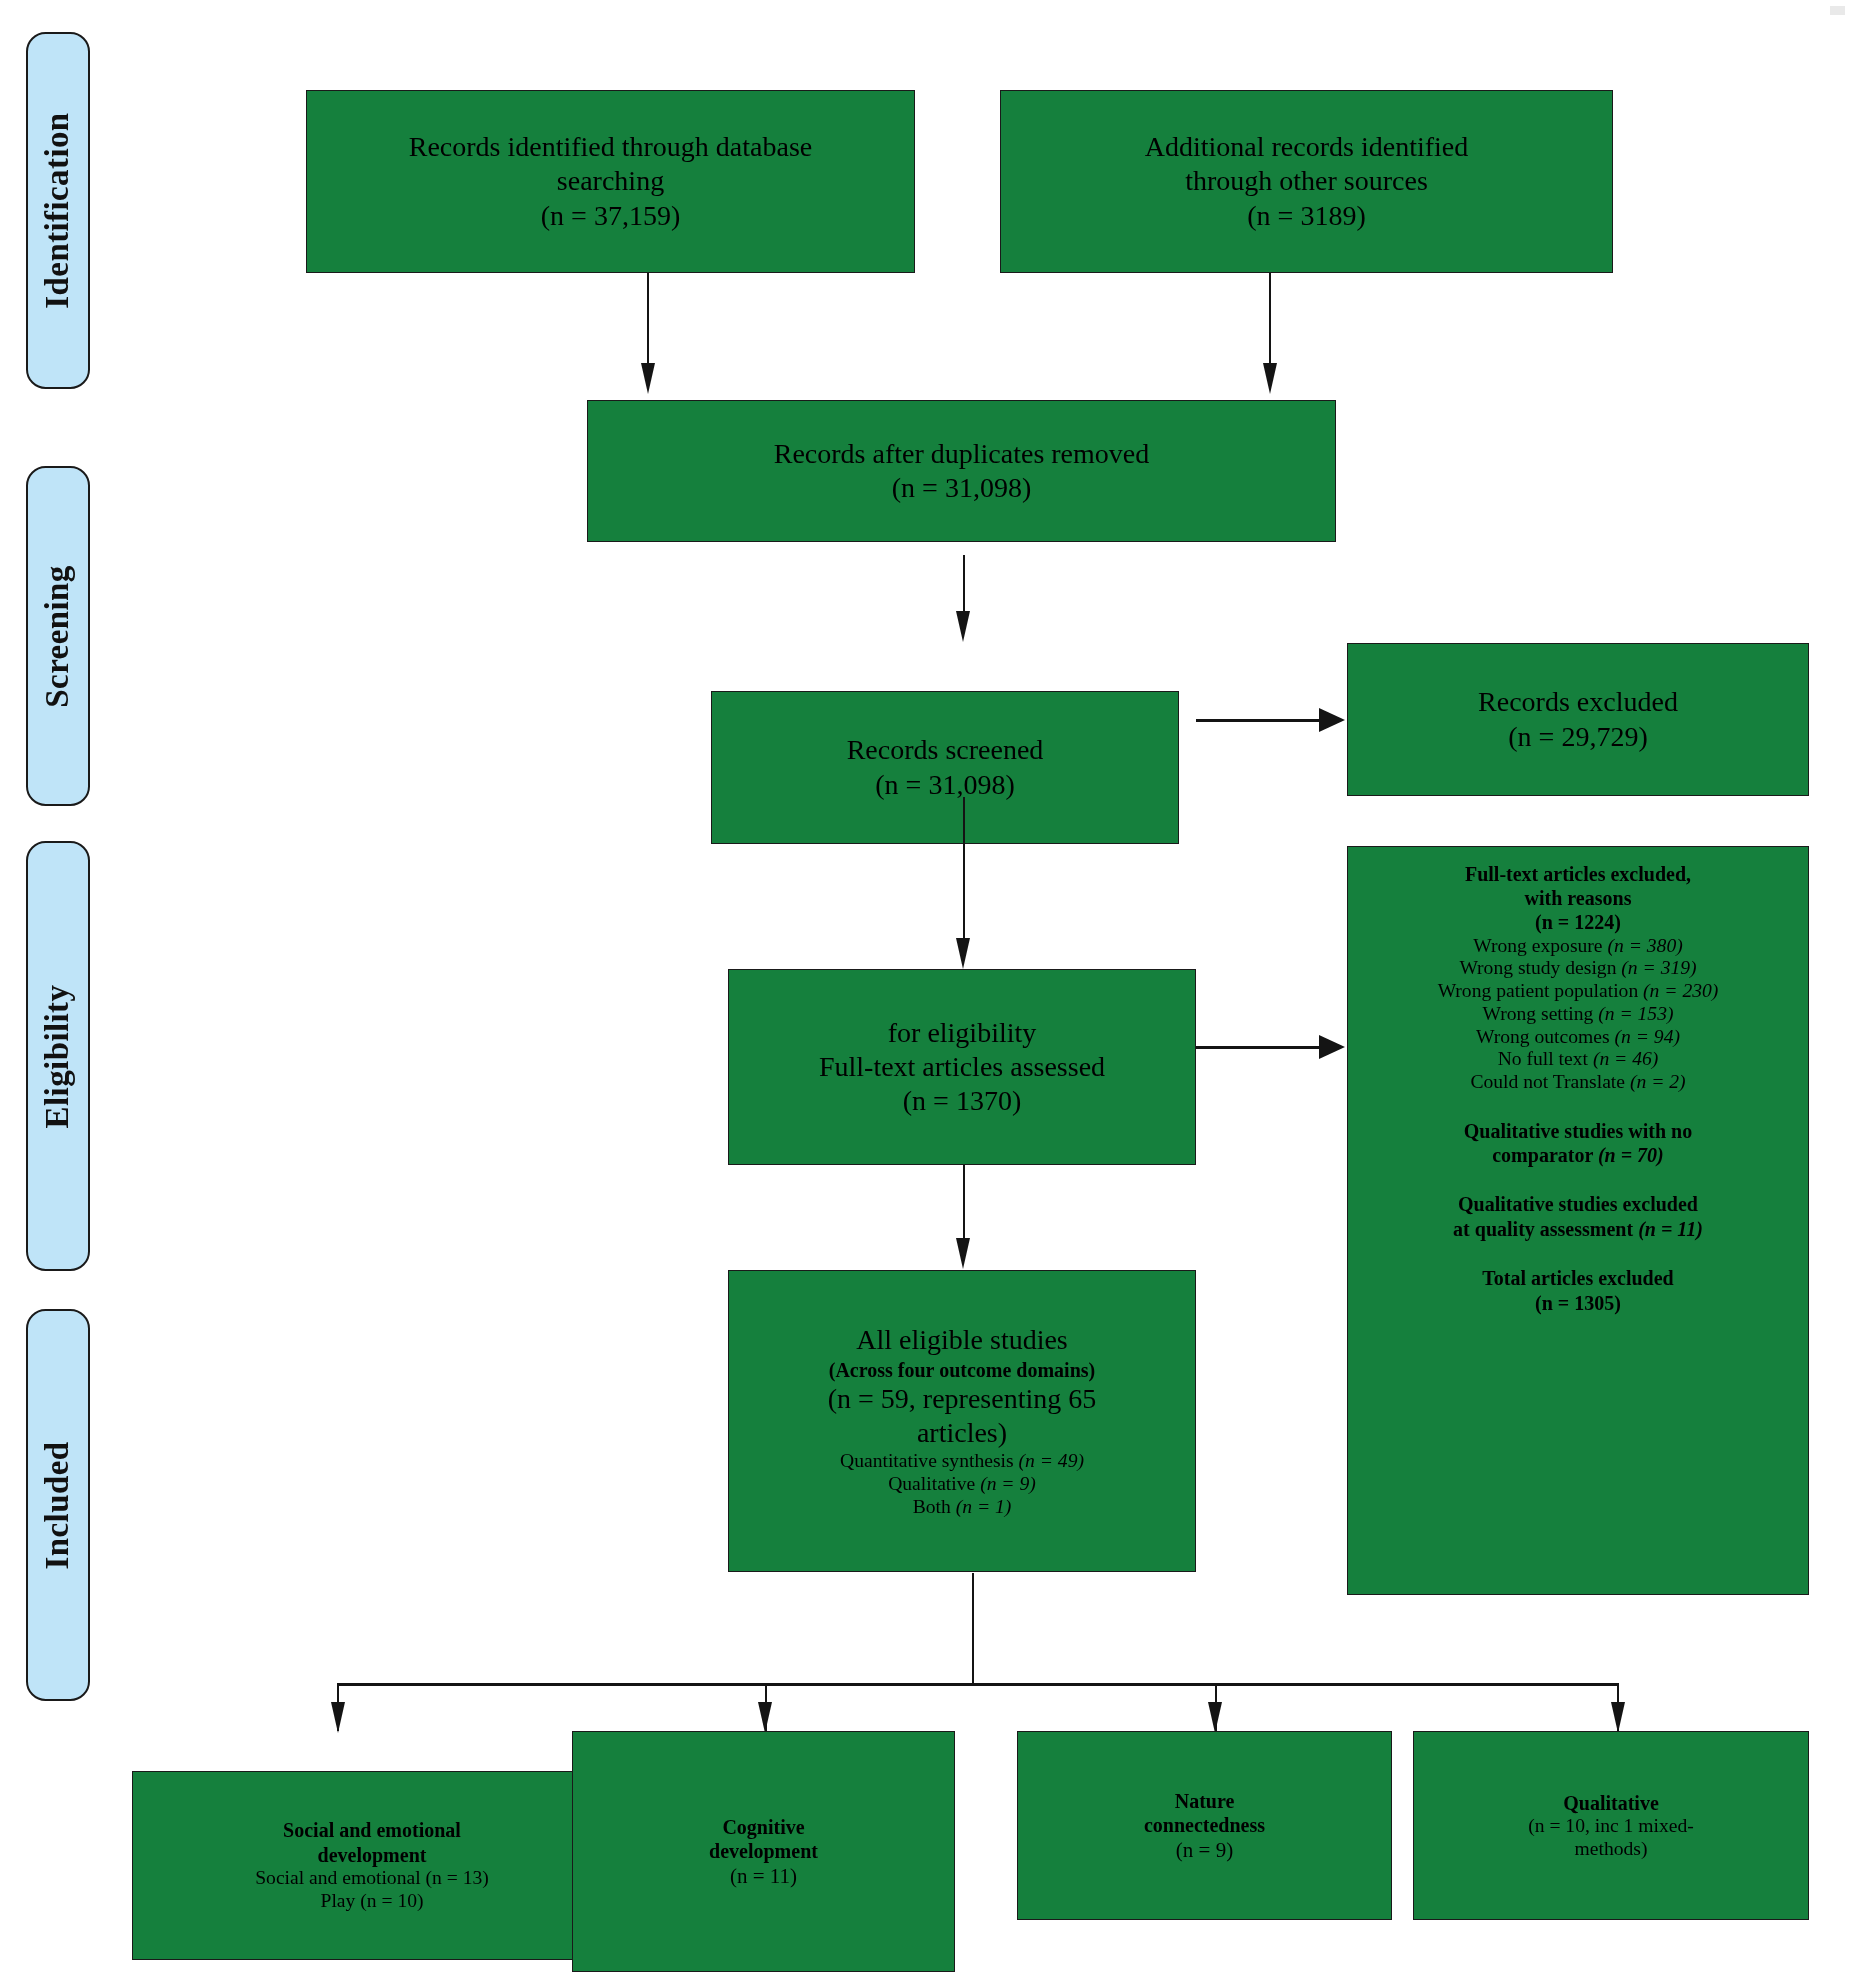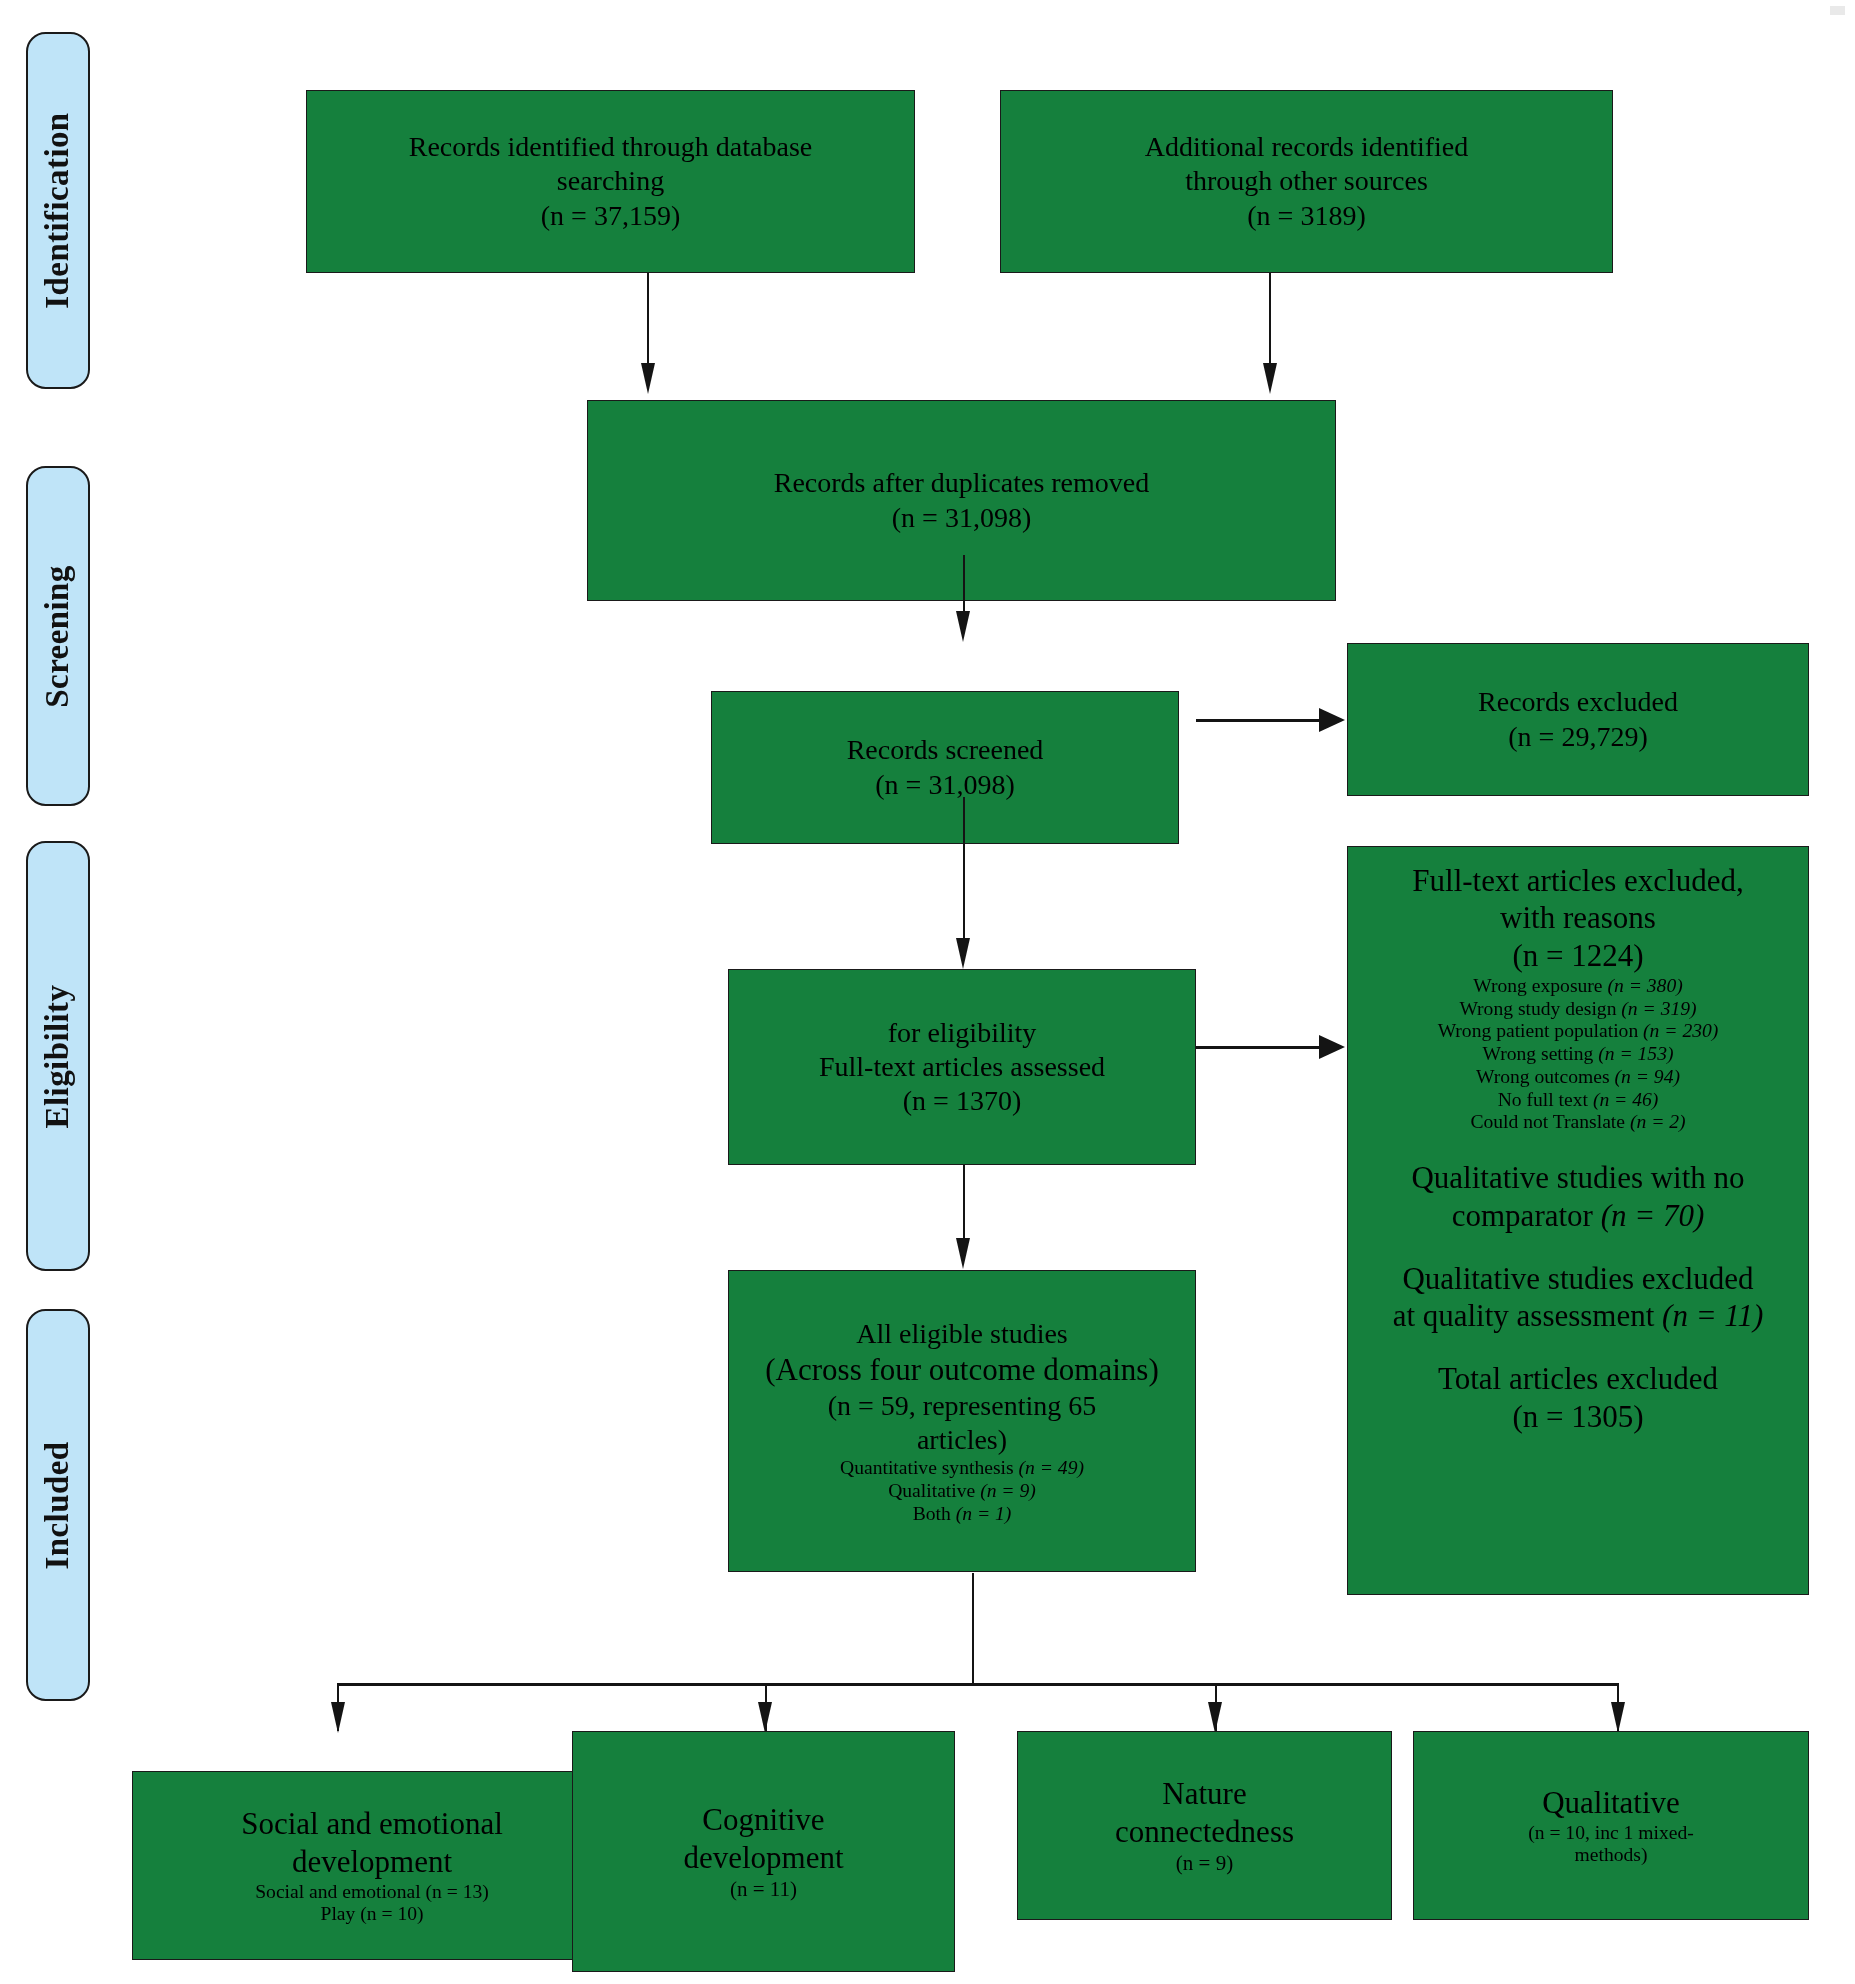--- a/index.html
+++ b/index.html
@@ -32,21 +32,21 @@
     background:#15803d;
     border:1.7px solid #1a1a1a;
     box-sizing:border-box;
     display:flex;flex-direction:column;
     align-items:center;justify-content:center;
     text-align:center;
     padding:4.3px 7.7px;
   }
   .box .ln{display:block;width:100%;}
   .big{font-size:28px;line-height:1.22;}
-  .mid{font-size:31px;line-height:1.22;}
+  .mid{font-size:20px;line-height:1.22;font-weight:bold;}
   .small{font-size:21px;line-height:1.18;}
   .tiny{font-size:19.6px;line-height:1.16;}
   .ital{font-style:italic;}
 
   
   .vline{position:absolute;background:#141414;width:2.1px;}
   .hline{position:absolute;background:#141414;height:2.1px;}
   .hline.thick{height:3px;}
 
   .arrow-d{
@@ -100,21 +100,21 @@
     <span class="ln big">through other sources</span>
     <span class="ln big">(n = 3189)</span>
   </div>
 
   <div class="vline" style="left:647px;top:273px;width:2.1px;height:94px;"></div>
   <div class="arrow-d slim" style="left:641px;top:363px;"></div>
 
   <div class="vline" style="left:1269px;top:273px;width:2.1px;height:94px;"></div>
   <div class="arrow-d slim" style="left:1263px;top:363px;"></div>
 
-  <div class="box" style="left:587px;top:400px;width:749px;height:201px;">
+  <div class="box" style="left:587px;top:400px;width:749px;height:142px;">
     <span class="ln big">Records after duplicates removed</span>
     <span class="ln big">(n = 31,098)</span>
   </div>
 
   <div class="vline" style="left:963px;top:555px;width:2.1px;height:62px;"></div>
   <div class="arrow-d slim" style="left:956px;top:611px;"></div>
 
   <div class="box" style="left:711px;top:643px;width:468px;height:153px;margin-top:48px;">
     <span class="ln big">Records screened</span>
     <span class="ln big">(n = 31,098)</span>

